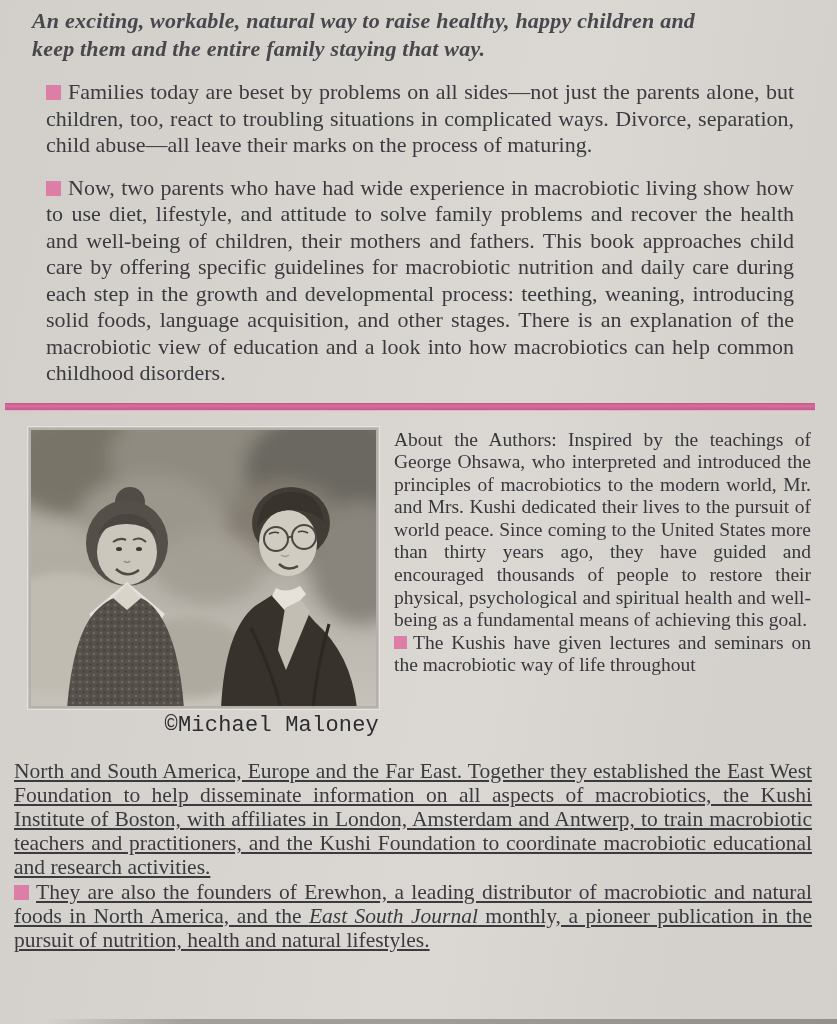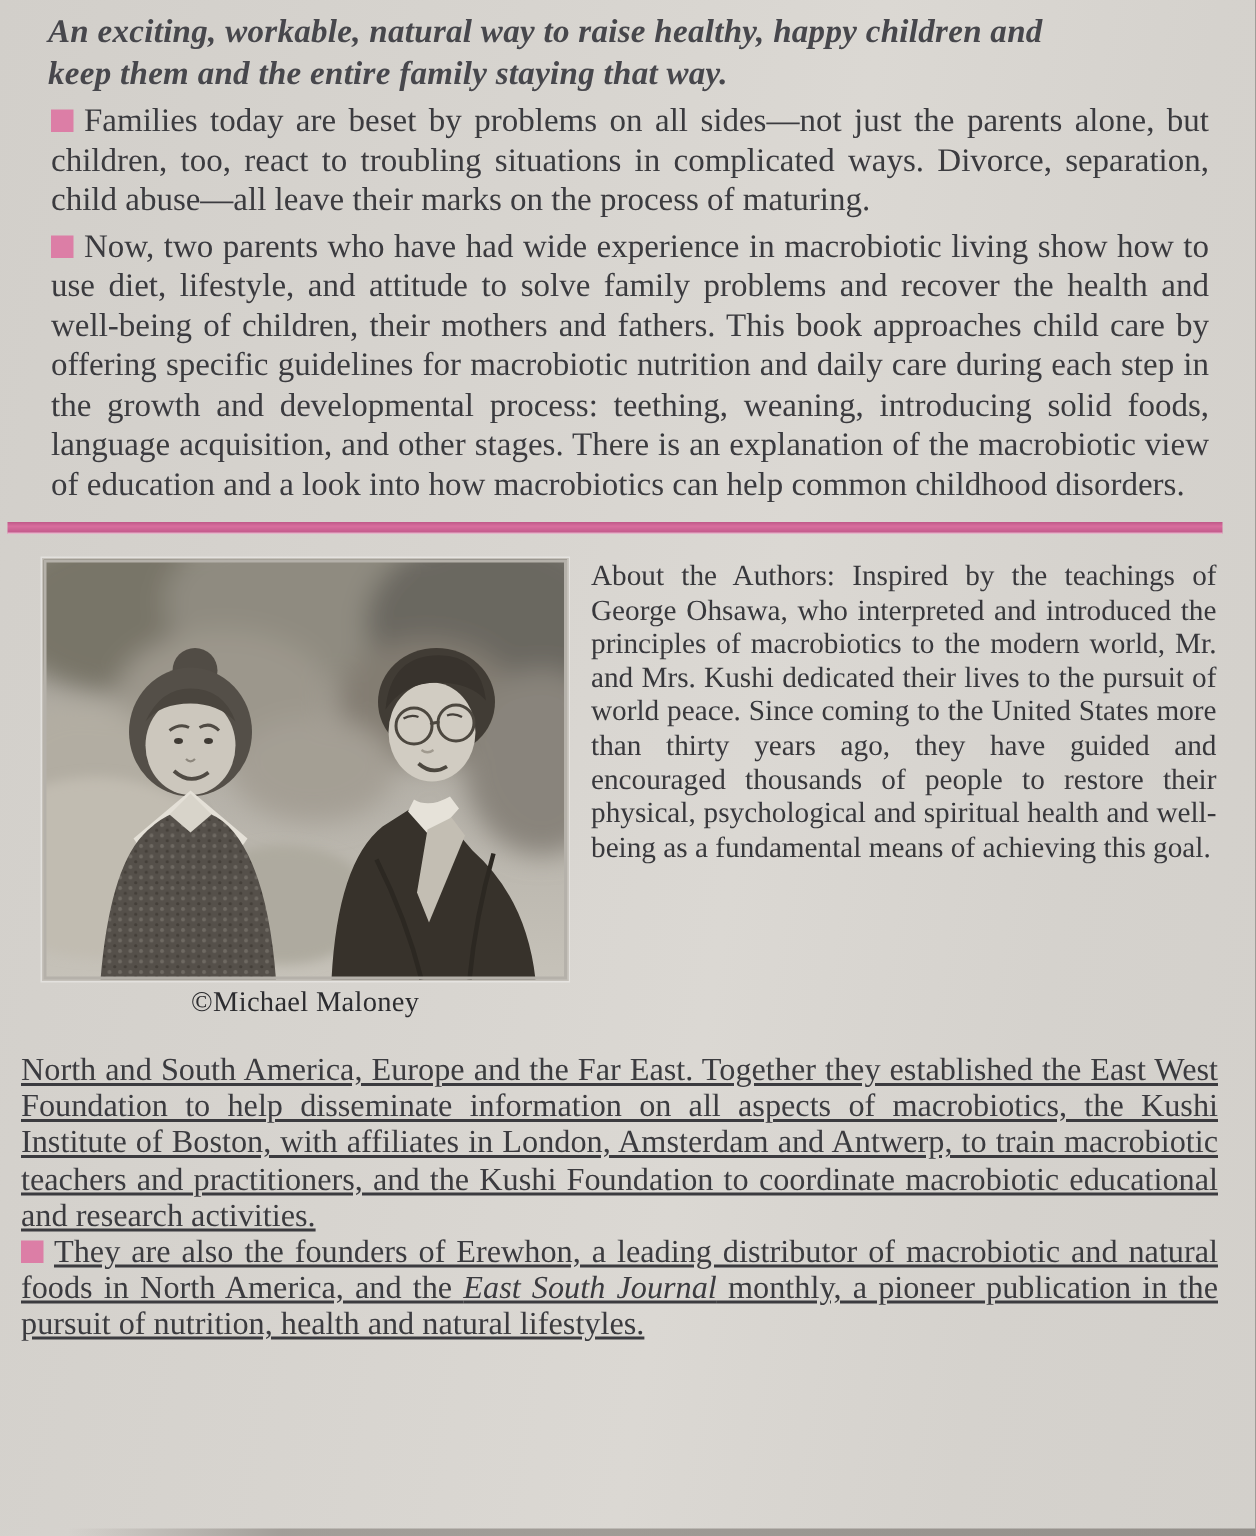--- a/index.html
+++ b/index.html
@@ -13,44 +13,44 @@
   }
   .top{padding:7px 27px 0 30px;}
   .lede{
     font-weight:bold;font-style:italic;
     font-size:22px;line-height:28px;
     color:#47474c;max-width:708px;
     letter-spacing:.2px;
     margin:0 0 4px 2px;
   }
   .intro p{
-    margin:4px;font-size:22px;line-height:26.5px;
+    margin:16px;font-size:22px;line-height:26.5px;
     text-align:justify;color:#3b3b3f;
   }
   .bullet{
     display:inline-block;width:15px;height:15px;
     background:#dc7ea6;margin-right:7px;vertical-align:-1px;
   }
   .it{font-style:italic;}
   .bd{font-weight:normal;}
   .divider{
     height:7px;margin:12px 22px 16px 5px;
     background:linear-gradient(#c05888,#d86e9e 40%,#c35a8b);
     border-bottom:1px solid rgba(255,255,255,.55);
   }
   .authors{display:flex;gap:15px;padding:0 26px 0 28px;}
   .photo-col{flex:0 0 351px;}
   .photo-frame{
     width:349px;height:280px;border:1px solid #c5c1ba;
     background:#b9b5ac;box-shadow:0 0 0 1px rgba(255,255,255,.35);
   }
   .caption{
-    margin-top:4px;text-align:center;
-    font-family:Liberation Serif, serif;
-    font-size:19px;color:#2c2c2f;letter-spacing:.2px;
+    margin-top:4px;text-align:right;
+    font-family:Liberation Mono, monospace;
+    font-size:22px;color:#2c2c2f;letter-spacing:.2px;
   }
   .about-col{
     flex:1;font-size:19.5px;line-height:22.6px;
     text-align:justify;color:#38383c;padding-top:2px;
   }
   .about-col p{margin:0;}
   .about-col .bullet{width:13px;height:13px;margin-right:6px;vertical-align:0;}
   .bottom{
     padding:0 25px 0 14px;margin-top:21px;
     font-size:21.5px;line-height:24.2px;
@@ -155,20 +155,23 @@
           <rect x="1" y="1" width="347" height="278" fill="none" stroke="#b5b1aa" stroke-width="2"></rect>
         </svg>
       </div>
       <div class="caption">©Michael Maloney</div>
     </div>
 
     <div class="about-col">
       <p>
         <span><span class="bd">About the Authors:</span><span> Inspired by the teachings of George Ohsawa, who interpreted and introduced the principles of macrobiotics to the modern world, Mr. and Mrs. Kushi dedicated their lives to the pursuit of world peace. Since coming to the United States more than thirty years ago, they have guided and encouraged thousands of people to restore their physical, psychological and spiritual health and well-being as a fundamental means of achieving this goal.</span></span>
       </p>
+      <p>
+        <span class="bullet"></span><span><span>The Kushis have given lectures and seminars on the macrobiotic way of life throughout</span></span>
+      </p>
     </div>
   </div>
 
   <div class="bottom">
     <p>
       <span><span>North and South America, Europe and the Far East. Together they established the East West Foundation to help disseminate information on all aspects of macrobiotics, the Kushi Institute of Boston, with affiliates in London, Amsterdam and Antwerp, to train macrobiotic teachers and practitioners, and the Kushi Foundation to coordinate macrobiotic educational and research activities.</span></span>
     </p>
     <p>
       <span class="bullet"></span><span><span>They are also the founders of Erewhon, a leading distributor of macrobiotic and natural foods in North America, and the </span><span class="it">East South Journal</span><span> monthly, a pioneer publication in the pursuit of nutrition, health and natural lifestyles.</span></span>
     </p>

